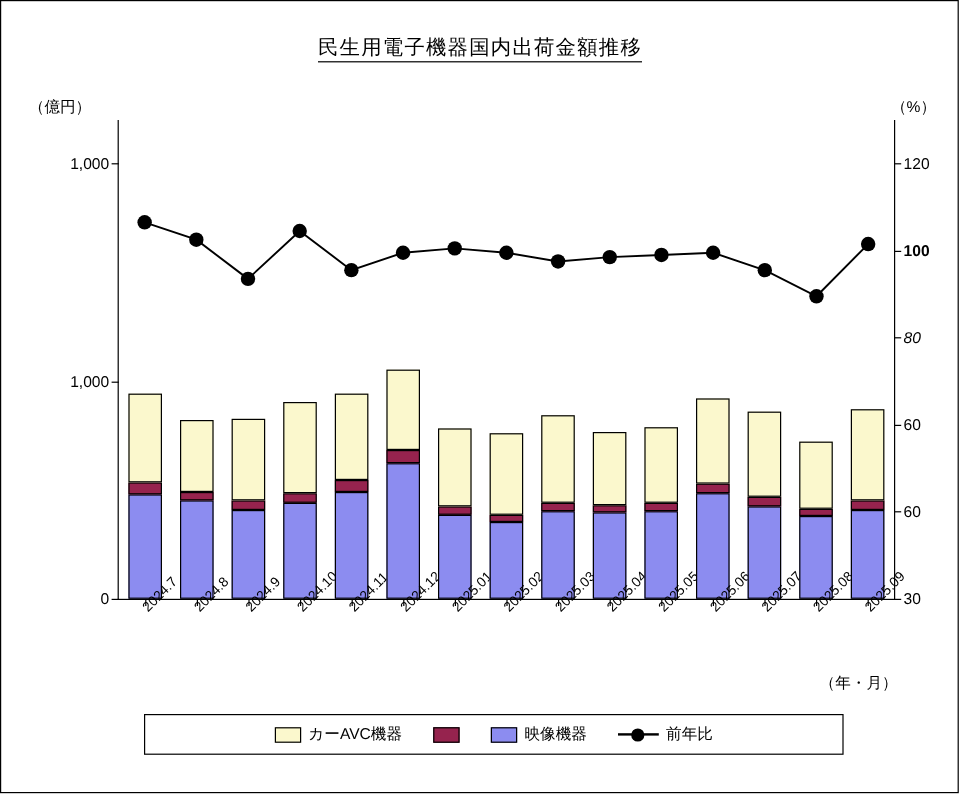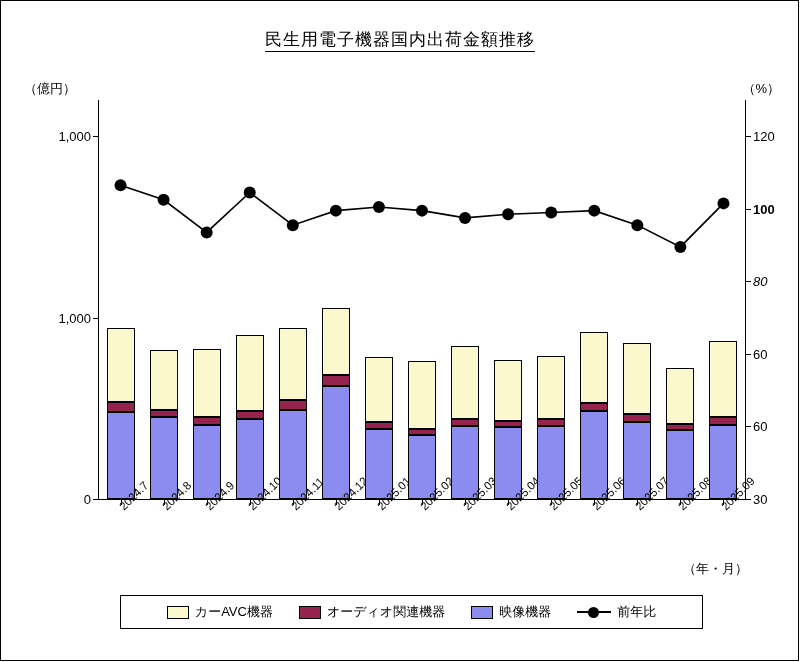--- a/index.html
+++ b/index.html
@@ -257,21 +257,20 @@
 
 <div id="xaxis-label">（年・月）</div>
 
 <div id="legend">
     <div class="legend-item">
       <span class="legend-swatch" style="background: rgb(251, 248, 205);"></span>
       <span>カーAVC機器</span>
     </div>
     <div class="legend-item">
       <span class="legend-swatch" style="background: rgb(150, 35, 78);"></span>
-      <span>オーディオ関連機器</span>
     </div>
     <div class="legend-item">
       <span class="legend-swatch" style="background: rgb(140, 140, 240);"></span>
       <span>映像機器</span>
     </div>
     <div class="legend-item">
       <span class="legend-line"></span>
       <span>前年比</span>
     </div>
   </div>

